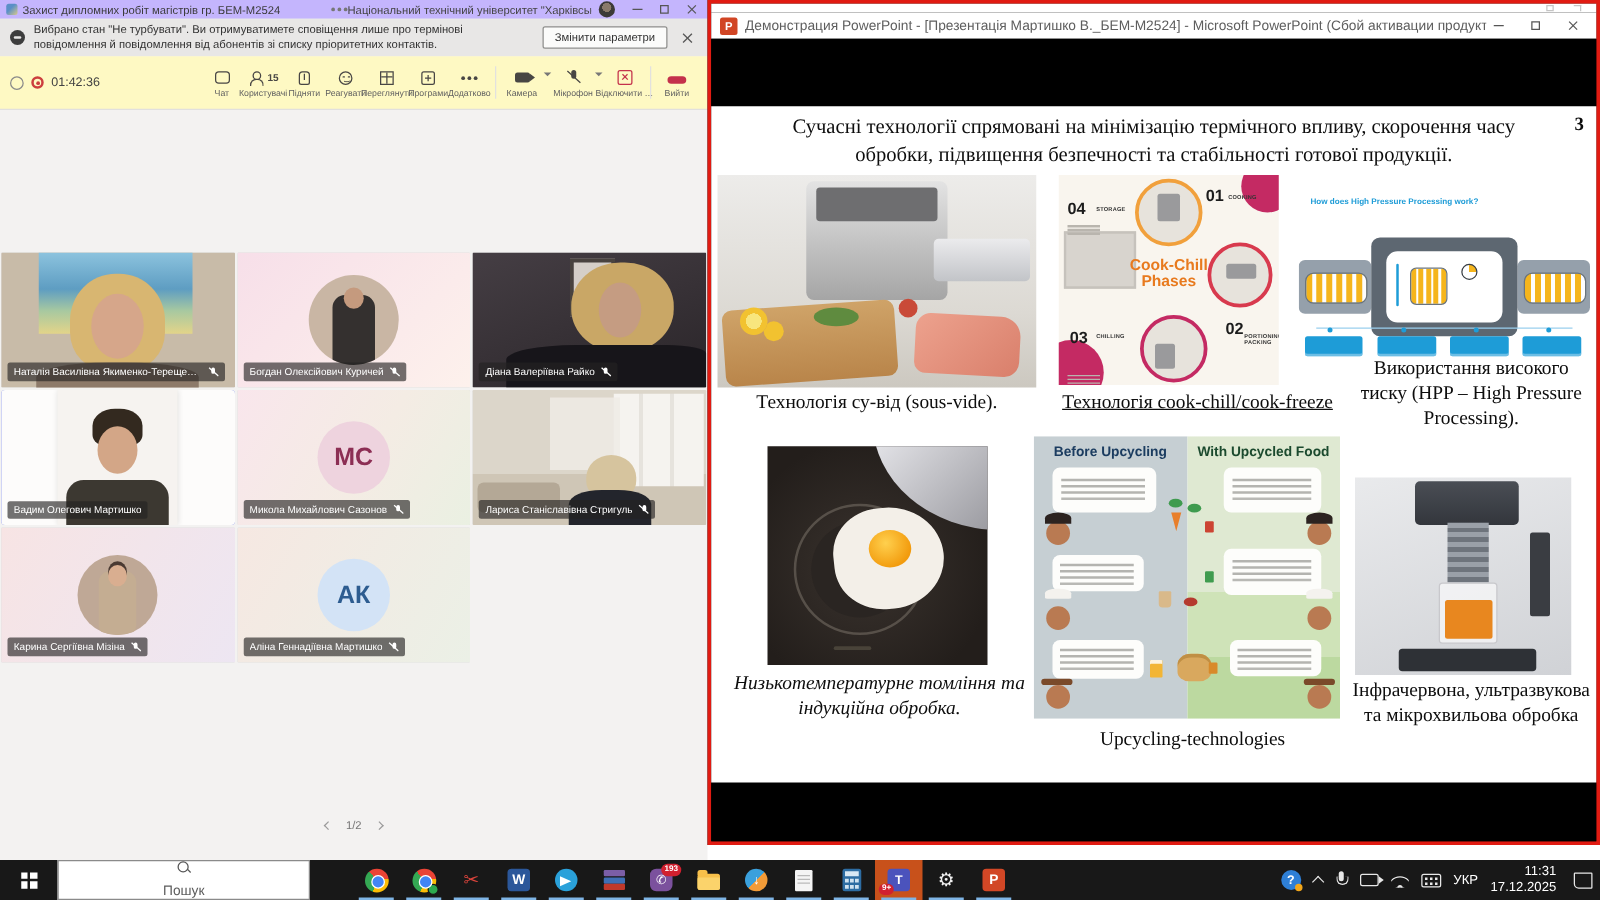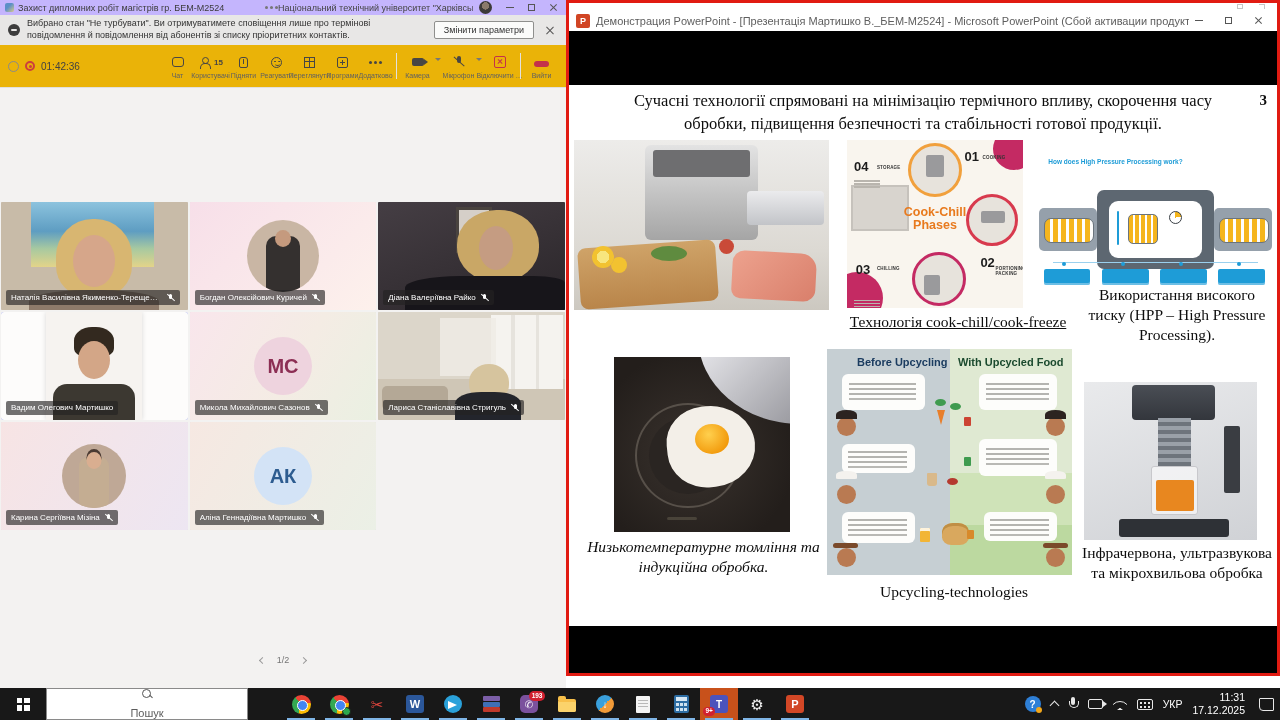--- a/index.html
+++ b/index.html
@@ -25,21 +25,21 @@
 
   .tw-note { height:30px; background:#e8e7e6; display:flex; align-items:center; gap:7px; padding:0 8px; font-size:9px; color:#333; }
   .dnd { width:12px; height:12px; border-radius:50%; background:#3d3d3d; position:relative; flex:none; }
   .dnd::after { content:""; position:absolute; left:3px; top:5px; width:6px; height:2px; background:#e8e7e6; border-radius:1px; }
   .tw-note-text { flex:1; line-height:1.3; }
   .tw-note-btn { border:1px solid #8f8f8d; background:#fbfbfa; font-size:9px; color:#333; padding:3px 9px; border-radius:2px; white-space:nowrap; font-family:inherit; }
   .nx { position:relative; width:9px; height:9px; margin:0 4px; flex:none; }
   .nx::before,.nx::after { content:""; position:absolute; left:0; top:4px; width:10px; height:1px; background:#555; }
   .nx::before { transform:rotate(45deg);} .nx::after { transform:rotate(-45deg);}
 
-  .tw-toolbar { height:43px; background:#eab308; border-bottom:1px solid #e1e0de; display:flex; align-items:center; padding:0 8px; }
+  .tw-toolbar { height:43px; background:#fef9c3; border-bottom:1px solid #e1e0de; display:flex; align-items:center; padding:0 8px; }
   .timer { display:flex; align-items:center; gap:6px; font-size:10px; color:#424242; }
   .ring { width:11px; height:11px; border:1.5px solid #8a8a8a; border-radius:50%; }
   .rec { width:10px; height:10px; border:2px solid #cc3e3e; border-radius:50%; position:relative; }
   .rec::after { content:""; position:absolute; left:1.5px; top:1.5px; width:3px; height:3px; border-radius:50%; background:#cc3e3e; }
   .twbtns { margin-left:auto; display:flex; align-items:center; }
   .twb { width:33px; display:flex; flex-direction:column; align-items:center; gap:3px; padding-top:2px; cursor:default; }
   .twb .lbl { font-size:7px; color:#616161; white-space:nowrap; }
   .icobox { height:13px; display:flex; align-items:center; justify-content:center; gap:2px; color:#484644; }
   .sep { width:1px; height:26px; background:#e2e1df; margin:0 4px; }
   .caret { width:0; height:0; border-left:3px solid transparent; border-right:3px solid transparent; border-top:3px solid #777; margin:4px 1px 0 1px; }
@@ -191,21 +191,21 @@
   .f4 .p2 { left:20%; top:34%; width:44%; height:44%; background:#2a2522; border-radius:50%; }
   .f4 .p3 { left:30%; top:28%; width:50%; height:46%; background:#f3efe8; border-radius:46% 54% 52% 48%; transform:rotate(-6deg); }
   .f4 .p4 { left:46%; top:38%; width:34px; height:30px; background:radial-gradient(circle at 40% 35%,#ffd04e,#f29b0d 72%); border-radius:50%; }
   .f4 .p5 { right:-6%; top:-12%; width:58%; height:50%; background:linear-gradient(135deg,#ececf0,#97979d); border-radius:0 0 0 100%; }
   .f4 .p6 { left:30%; bottom:7%; width:30px; height:3px; background:#494339; border-radius:2px; }
 
   
   .f5 { left:258px; top:264px; width:245px; height:226px; font-family:"Liberation Sans",sans-serif; }
   .f5 .lh { left:0; top:0; width:50%; height:100%; background:#c6cfd3; }
   .f5 .rh { right:0; top:0; width:50%; height:100%; background:linear-gradient(180deg,#dfe9d2 0 55%,#cfe3b8 55% 78%,#bcd9a0 78% 100%); }
-  .f5 .hl { left:0; width:50%; top:3%; text-align:center; font-size:11px; font-weight:bold; color:#1b3c60;margin-left:14px; }
+  .f5 .hl { left:0; width:50%; top:3%; text-align:center; font-size:11px; font-weight:bold; color:#1b3c60; }
   .f5 .hr { right:0; width:50%; top:3%; text-align:center; font-size:11px; font-weight:bold; color:#1b4a2e; }
   .f5 .bub { background:#fdfdfb; border-radius:6px; }
   .f5 .bub::before { content:""; position:absolute; left:9%; top:24%; width:80%; height:2px; background:#b4b4b0; box-shadow:0 5px 0 #b4b4b0,0 10px 0 #b4b4b0,0 15px 0 #b9b9b5; }
   .f5 .fc { width:19px; height:19px; border-radius:50%; background:#b97a52; }
   .f5 .hair { background:#2c2320; border-radius:50% 50% 0 0; }
   .f5 .hat { background:#f4f2ee; border-radius:45% 45% 10% 10%; }
   .f5 .hatb { background:#7a4a2a; border-radius:3px; }
   .f5 .carrot { width:0; height:0; border-left:4px solid transparent; border-right:4px solid transparent; border-top:15px solid #e87f2b; }
   .f5 .leaf { width:11px; height:7px; background:#3f9b4f; border-radius:50%; }
   .f5 .cup { width:10px; height:13px; background:#d9b98a; border-radius:1px 1px 3px 3px; }
@@ -621,20 +621,21 @@
       </div>
 
       <div class="fig f6">
         <i class="abs p1"></i>
           <i class="abs p2"></i>
           <i class="abs p3"></i>
           <i class="abs p4"></i>
           <i class="abs p5"></i>
       </div>
 
+      <div class="cap" style="left:5px;width:255px;top:227px;">Технологія су-від (sous-vide).</div>
       <div class="cap" style="left:264px;width:250px;top:227px;text-decoration:underline;">Технологія cook-chill/cook-freeze</div>
       <div class="cap" style="left:512px;width:192px;top:200px;">Використання високого тиску (HPP – High Pressure Processing).</div>
       <div class="cap" style="left:12px;width:245px;top:452px;font-style:italic;">Низькотемпературне томління та індукційна обробка.</div>
       <div class="cap" style="left:280px;width:210px;top:497px;">Upcycling-technologies</div>
       <div class="cap" style="left:512px;width:192px;top:458px;">Інфрачервона, ультразвукова та мікрохвильова обробка</div>
     </div>
 
     <div class="black-bot"></div>
   </div>
 

